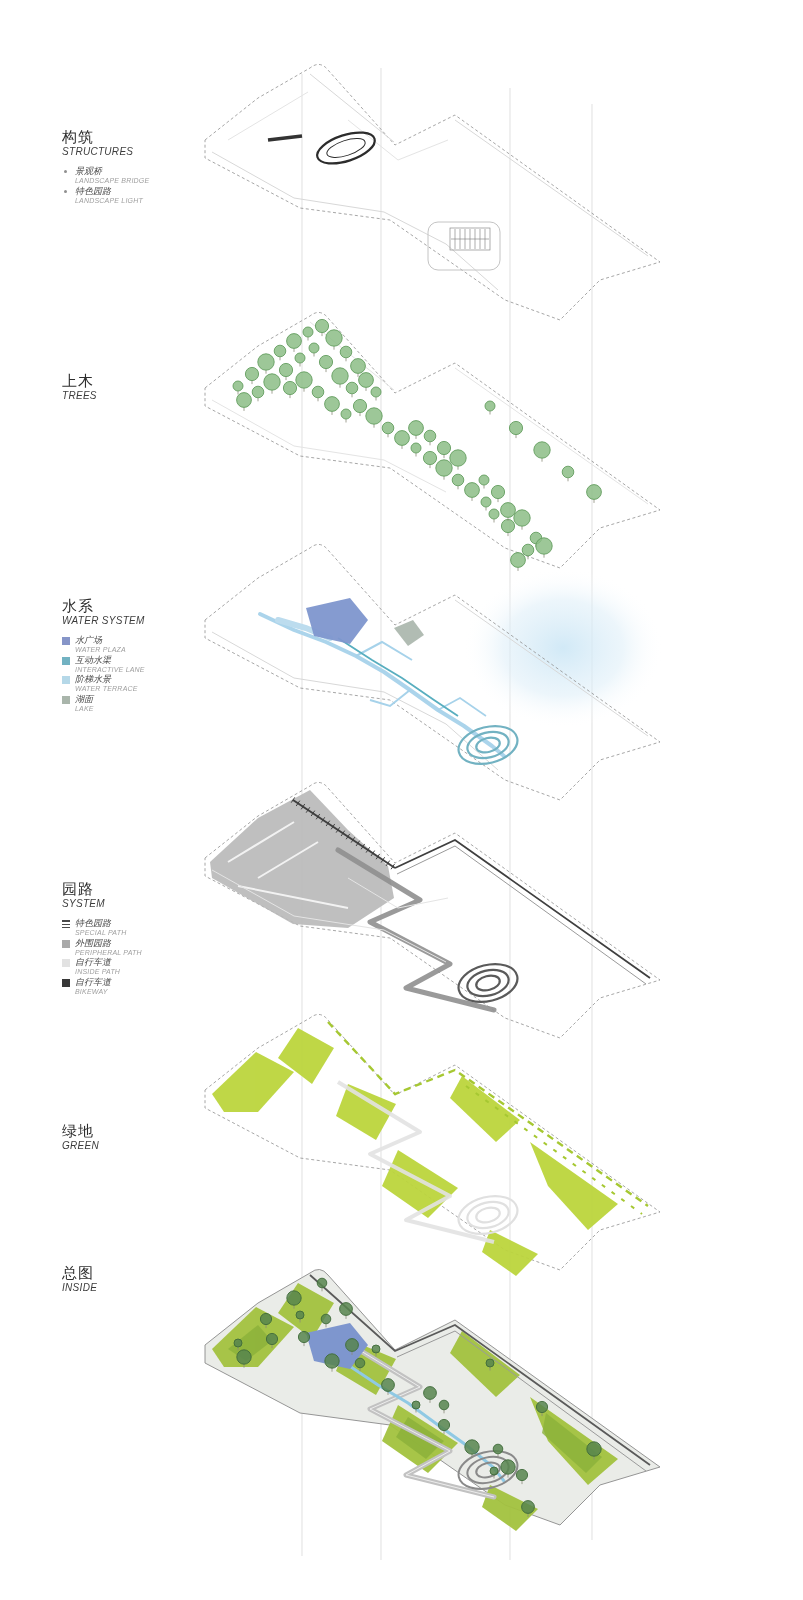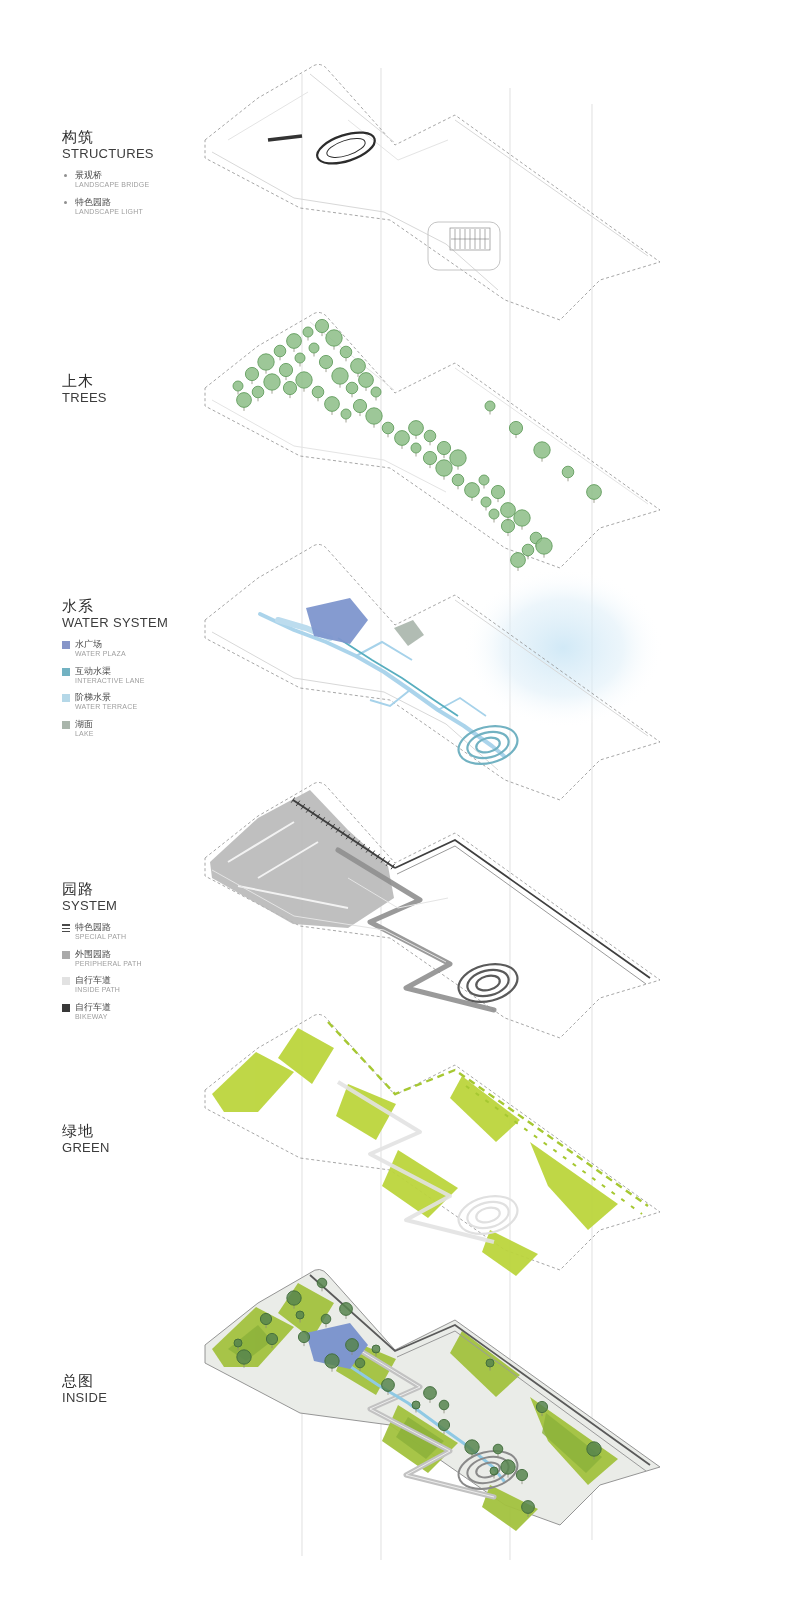--- a/index.html
+++ b/index.html
@@ -6,22 +6,22 @@
   body{
     width:803px;height:1600px;position:relative;overflow:hidden;
     background:#ffffff;
     font-family:"Liberation Sans","DejaVu Sans",sans-serif;
     -webkit-font-smoothing:antialiased;
   }
   #stage{position:absolute;left:0;top:0;width:803px;height:1600px;}
   
   .section{position:absolute;left:62px;width:140px;}
   .section .zh{font-size:15px;font-weight:normal;color:#2e2e2e;letter-spacing:1px;line-height:1.15;}
-  .section .en{font-size:13px;color:#3c3c3c;letter-spacing:.3px;margin-top:1px;margin-bottom:9px;}
-  .legend{display:flex;flex-direction:column;gap:7px;}
+  .section .en{font-size:10px;color:#3c3c3c;letter-spacing:.3px;margin-top:1px;margin-bottom:9px;font-style:italic;}
+  .legend{display:flex;flex-direction:column;font-style:italic;}
   .legend-item{display:flex;gap:5px;align-items:flex-start;}
   .marker{flex:0 0 auto;width:8px;height:8px;margin-top:2px;background:#cccccc;}
   .marker.bullet{width:3px;height:3px;border-radius:50%;background:#8f8f8f;margin-top:4px;margin-left:2px;margin-right:3px;}
   .marker.dashes{position:relative;height:8px;}
   .marker.dashes::before,.marker.dashes::after{
     content:"";position:absolute;left:0;right:0;height:1.6px;background:#ffffff;}
   .marker.dashes::before{top:2px;}
   .marker.dashes::after{top:5px;}
   .l-zh{font-size:9px;color:#4a4a4a;line-height:1.2;display:block;}
   .l-en{font-size:7px;color:#9e9e9e;letter-spacing:.2px;line-height:1.25;display:block;}
@@ -465,16 +465,16 @@
         </span>
     </div>
   </div>
 </div>
 
 <div class="section" style="top:1122px">
   <div class="zh">绿地</div>
   <div class="en">GREEN</div>
 </div>
 
-<div class="section" style="top:1372px">
+<div class="section" style="top:1264px">
   <div class="zh">总图</div>
   <div class="en">INSIDE</div>
 </div>
 
 </body></html>

